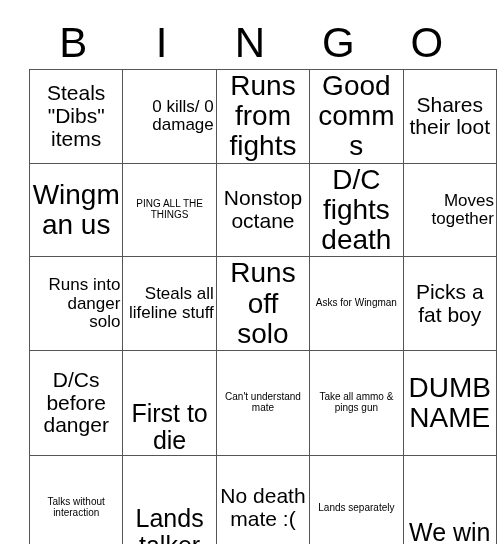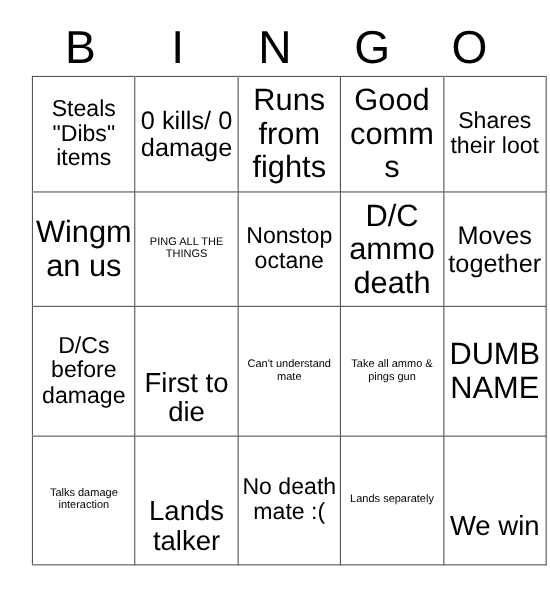--- a/index.html
+++ b/index.html
@@ -62,21 +62,21 @@
   }
   .cell-text {
     display: block;
     line-height: 1.08;
     word-wrap: break-word;
   }
   
   .fs-xl { font-size: 25px; margin-top: 48px; }
   .fs-lg { font-size: 28px; }
   .fs-md { font-size: 21px; }
-  .fs-sm { font-size: 23px; }
+  .fs-sm { font-size: 17px; text-align: right; }
   .fs-xs { font-size: 10px; }
 </style>
 </head>
 <body>
 
 <div class="card">
 
   <div class="header-row">
     <div class="header-cell">B</div>
     <div class="header-cell">I</div>
@@ -108,46 +108,63 @@
         <td>
             <span class="cell-text fs-lg">Wingman us</span>
           </td>
         <td>
             <span class="cell-text fs-xs">PING ALL THE THINGS</span>
           </td>
         <td>
             <span class="cell-text fs-md">Nonstop octane</span>
           </td>
         <td>
-            <span class="cell-text fs-lg">D/C ammo death</span>
+            <span class="cell-text fs-lg">D/C fights death</span>
           </td>
         <td>
             <span class="cell-text fs-sm">Moves together</span>
           </td>
       </tr>
       <tr>
         <td>
-            <span class="cell-text fs-md">D/Cs before damage</span>
+            <span class="cell-text fs-sm">Runs into danger solo</span>
+          </td>
+        <td>
+            <span class="cell-text fs-sm">Steals all lifeline stuff</span>
+          </td>
+        <td>
+            <span class="cell-text fs-lg">Runs off solo</span>
+          </td>
+        <td>
+            <span class="cell-text fs-xs">Asks for Wingman</span>
+          </td>
+        <td>
+            <span class="cell-text fs-md">Picks a fat boy</span>
+          </td>
+      </tr>
+      <tr>
+        <td>
+            <span class="cell-text fs-md">D/Cs before danger</span>
           </td>
         <td>
             <span class="cell-text fs-xl">First to die</span>
           </td>
         <td>
             <span class="cell-text fs-xs">Can't understand mate</span>
           </td>
         <td>
             <span class="cell-text fs-xs">Take all ammo &amp; pings gun</span>
           </td>
         <td>
             <span class="cell-text fs-lg">DUMB NAME</span>
           </td>
       </tr>
       <tr>
         <td>
-            <span class="cell-text fs-xs">Talks damage interaction</span>
+            <span class="cell-text fs-xs">Talks without interaction</span>
           </td>
         <td>
             <span class="cell-text fs-xl">Lands talker</span>
           </td>
         <td>
             <span class="cell-text fs-md">No death mate :(</span>
           </td>
         <td>
             <span class="cell-text fs-xs">Lands separately</span>
           </td>

